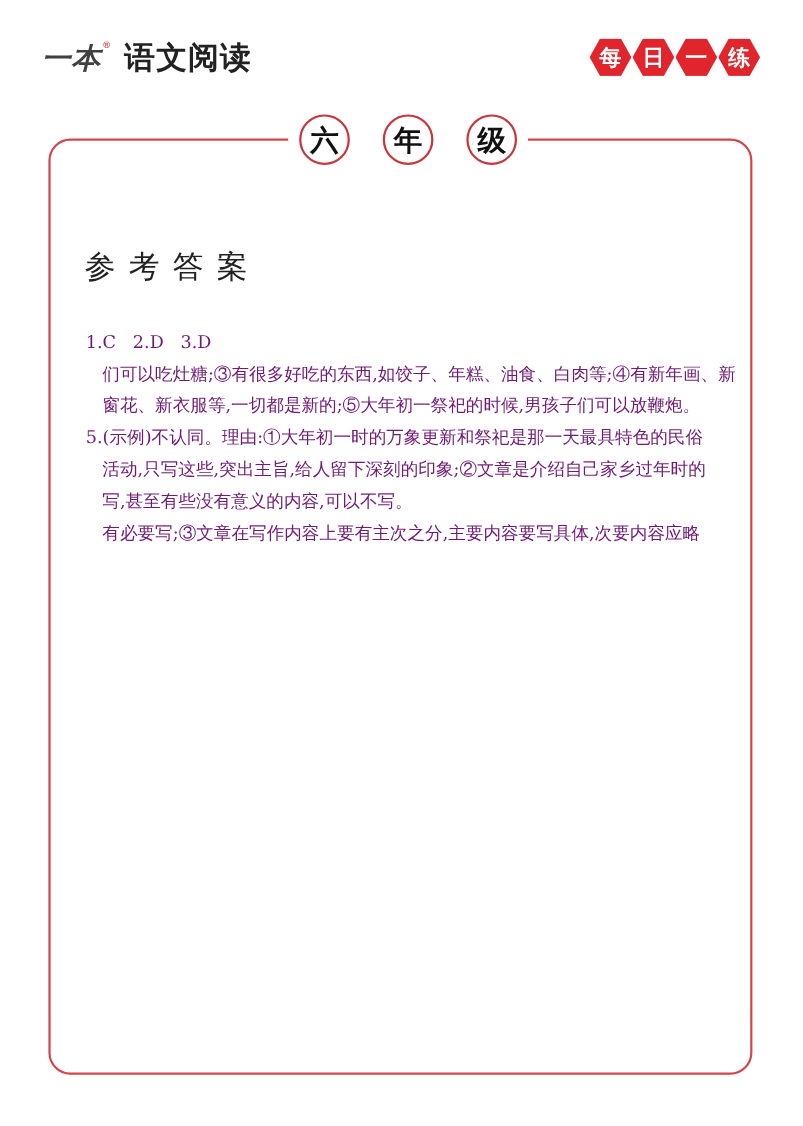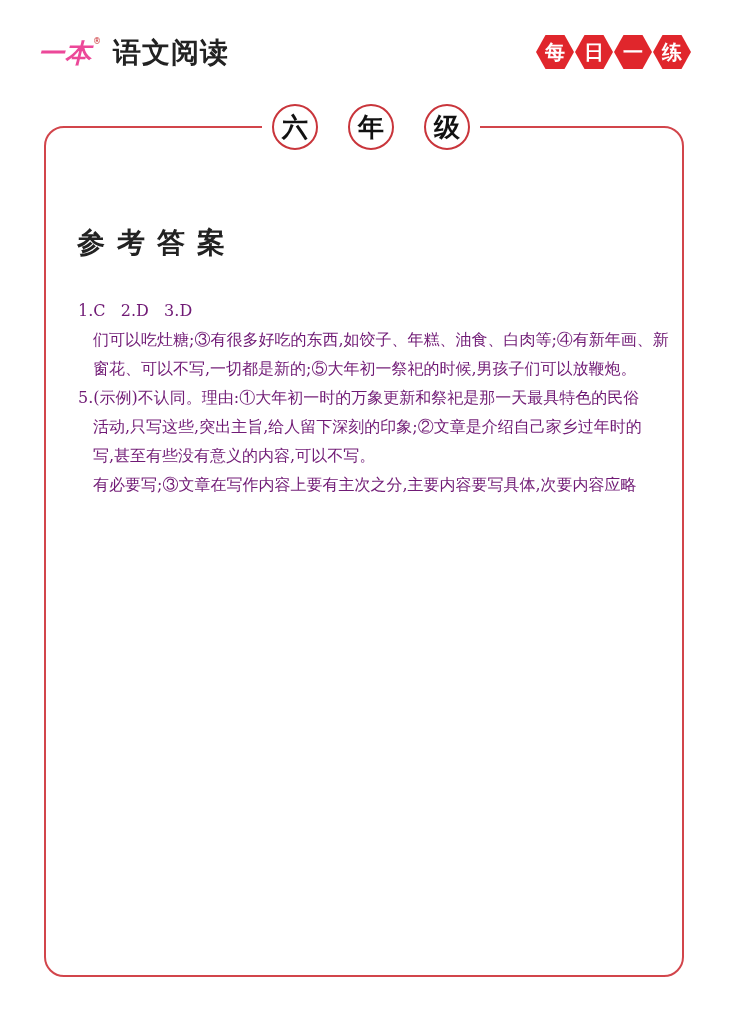--- a/index.html
+++ b/index.html
@@ -11,21 +11,21 @@
       font-family: "DejaVu Serif", "Liberation Serif", serif;
       color: #222222;
     }
     .header-logo {
       position: absolute; left: 38px; top: 34px;
       display: flex; align-items: center;
     }
     .brand-mark {
       font-family: "DejaVu Serif", serif;
       font-size: 26px; font-weight: bold;
-      color: #ec4899; letter-spacing: 1px;
+      color: #404040; letter-spacing: 1px;
       font-style: italic;
     }
     .reg-mark {
       font-size: 8px; color: #c8262a;
       position: relative; top: -12px; margin-left: 1px;
       font-family: "DejaVu Sans", sans-serif;
     }
     .product-name {
       margin-left: 12px;
       font-family: "DejaVu Sans", sans-serif;
@@ -67,21 +67,21 @@
       box-sizing: border-box;
       display: flex; align-items: center; justify-content: center;
       font-family: "DejaVu Sans", sans-serif;
       font-size: 26px; font-weight: bold;
       color: #111111;
       background: #ffffff;
     }
     .section-title {
       position: absolute; left: 77px; top: 224px;
       font-family: "DejaVu Sans", sans-serif;
-      font-size: 28px; font-weight: bold;
+      font-size: 28px; font-weight: normal;
       letter-spacing: 12px;
       color: #222222;
     }
     .answers {
       position: absolute; left: 78px; top: 296px;
       width: 584px;
       font-size: 16px;
       line-height: 29px;
       color: #701a75;
     }
@@ -113,18 +113,18 @@
   <div class="grade-circle">六</div>
   <div class="grade-circle">年</div>
   <div class="grade-circle">级</div>
 </div>
 
 <div class="section-title">参考答案</div>
 
 <div class="answers">
   <div class="answer-line" style="white-space:pre;">1.C   2.D   3.D</div>
   <div class="answer-line indent">们可以吃灶糖;③有很多好吃的东西,如饺子、年糕、油食、白肉等;④有新年画、新</div>
-  <div class="answer-line indent">窗花、可以不写,一切都是新的;⑤大年初一祭祀的时候,男孩子们可以放鞭炮。</div>
+  <div class="answer-line indent">窗花、新衣服等,一切都是新的;⑤大年初一祭祀的时候,男孩子们可以放鞭炮。</div>
   <div class="answer-line">5.(示例)不认同。理由:①大年初一时的万象更新和祭祀是那一天最具特色的民俗</div>
   <div class="answer-line indent">活动,只写这些,突出主旨,给人留下深刻的印象;②文章是介绍自己家乡过年时的</div>
   <div class="answer-line indent">写,甚至有些没有意义的内容,可以不写。</div>
   <div class="answer-line indent">有必要写;③文章在写作内容上要有主次之分,主要内容要写具体,次要内容应略</div>
 </div>
 
 </body></html>

